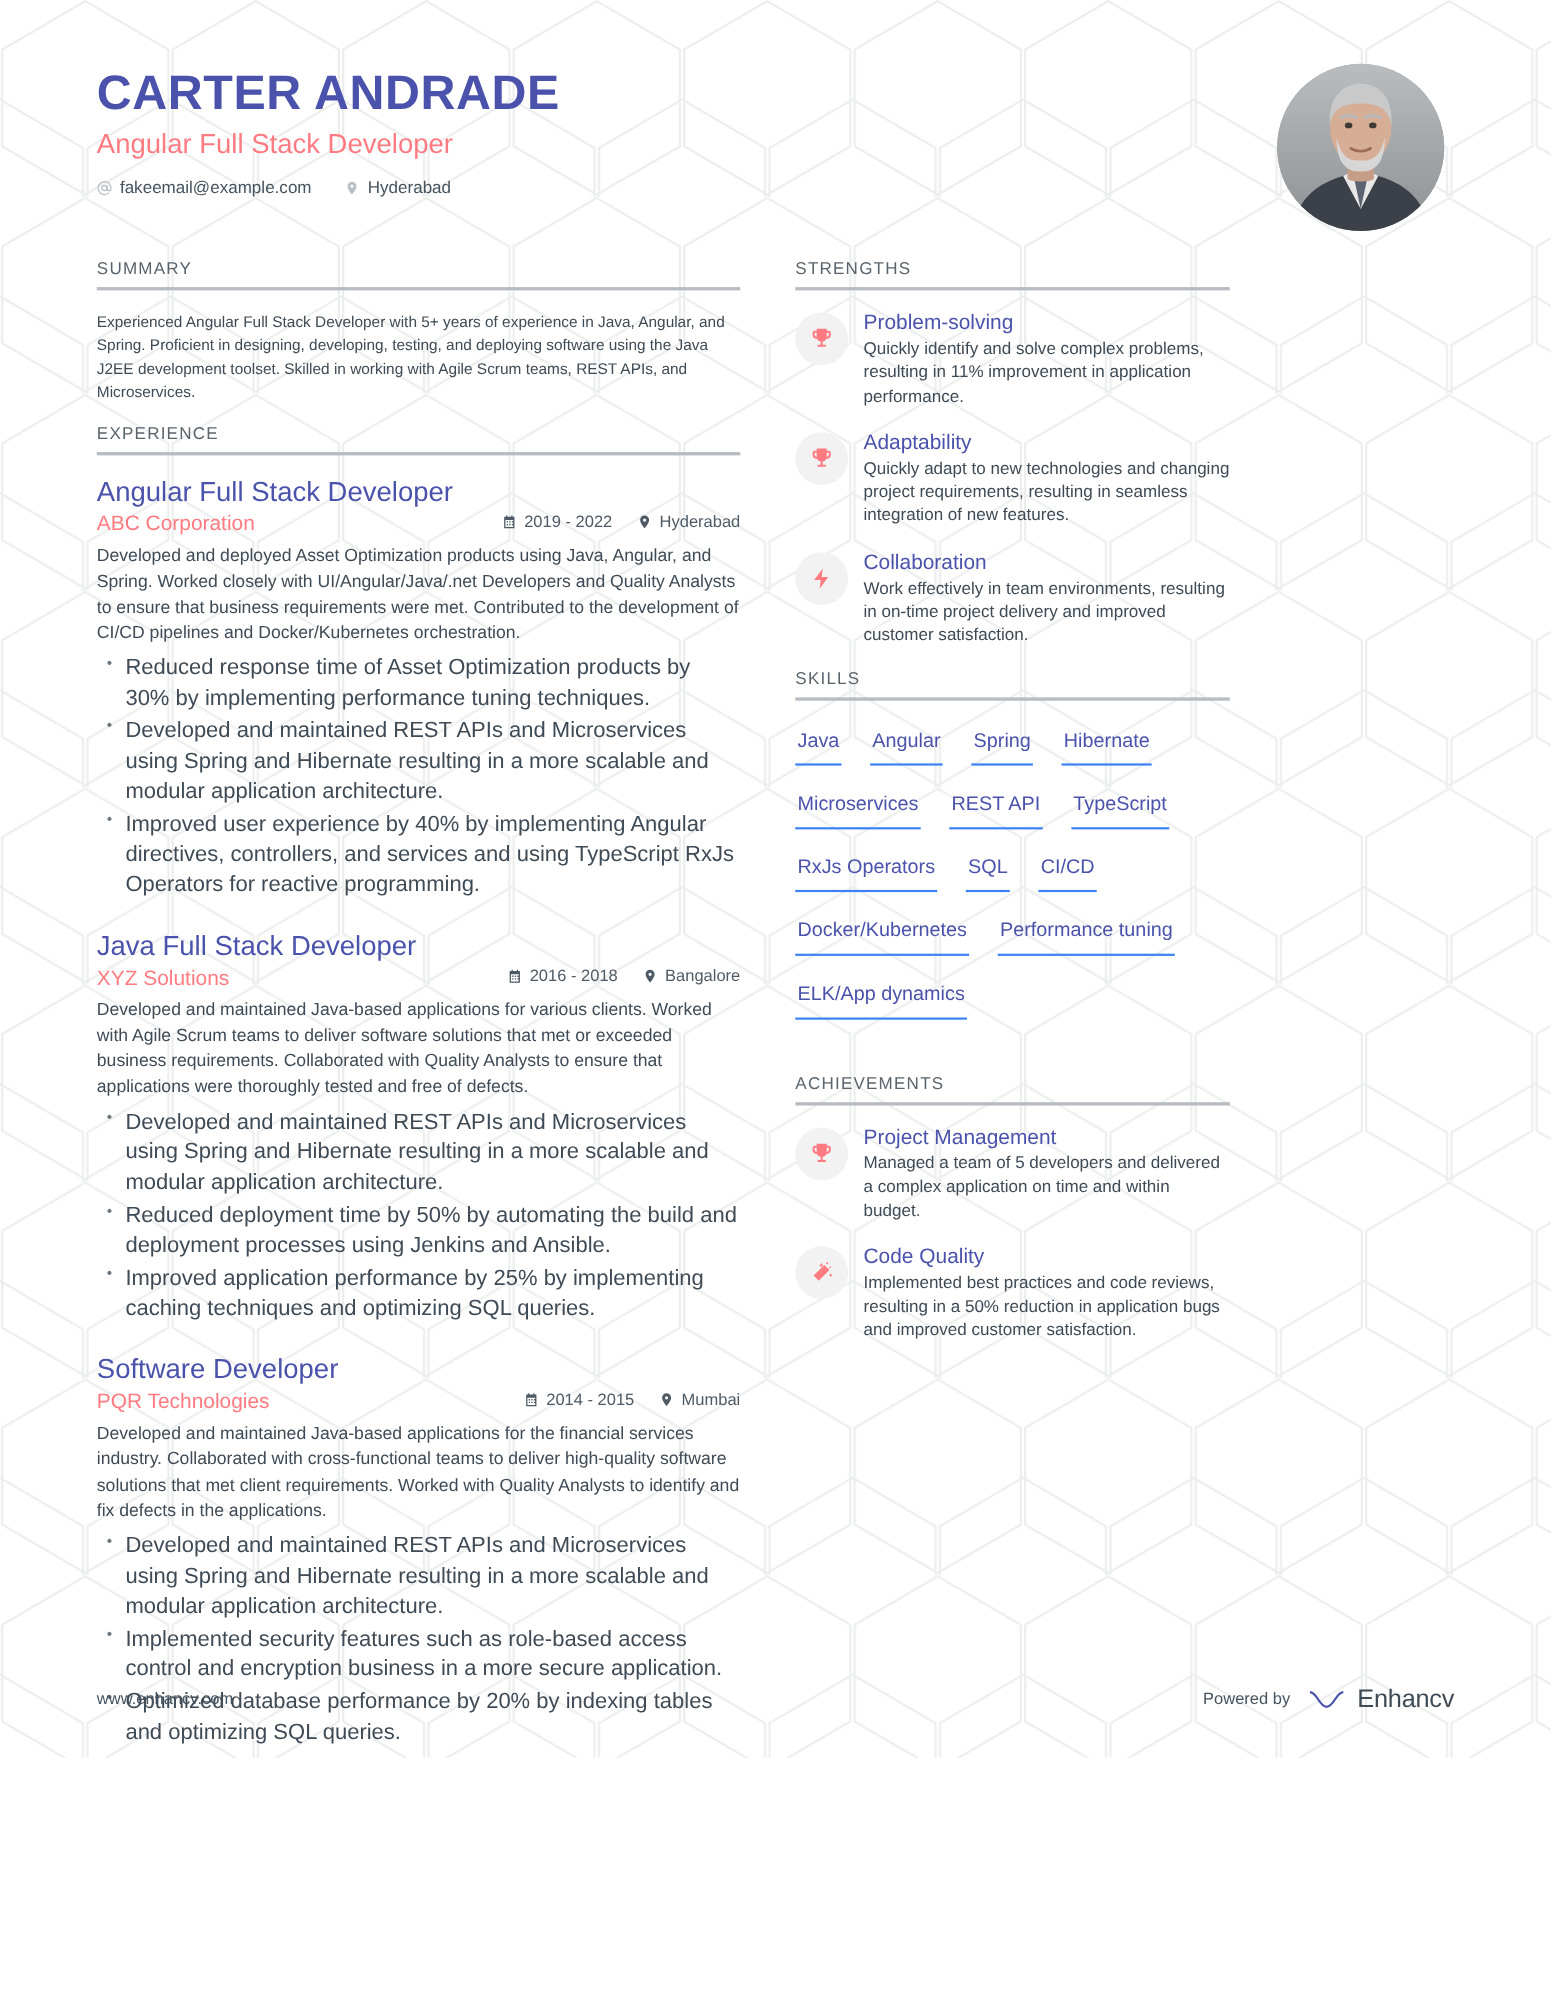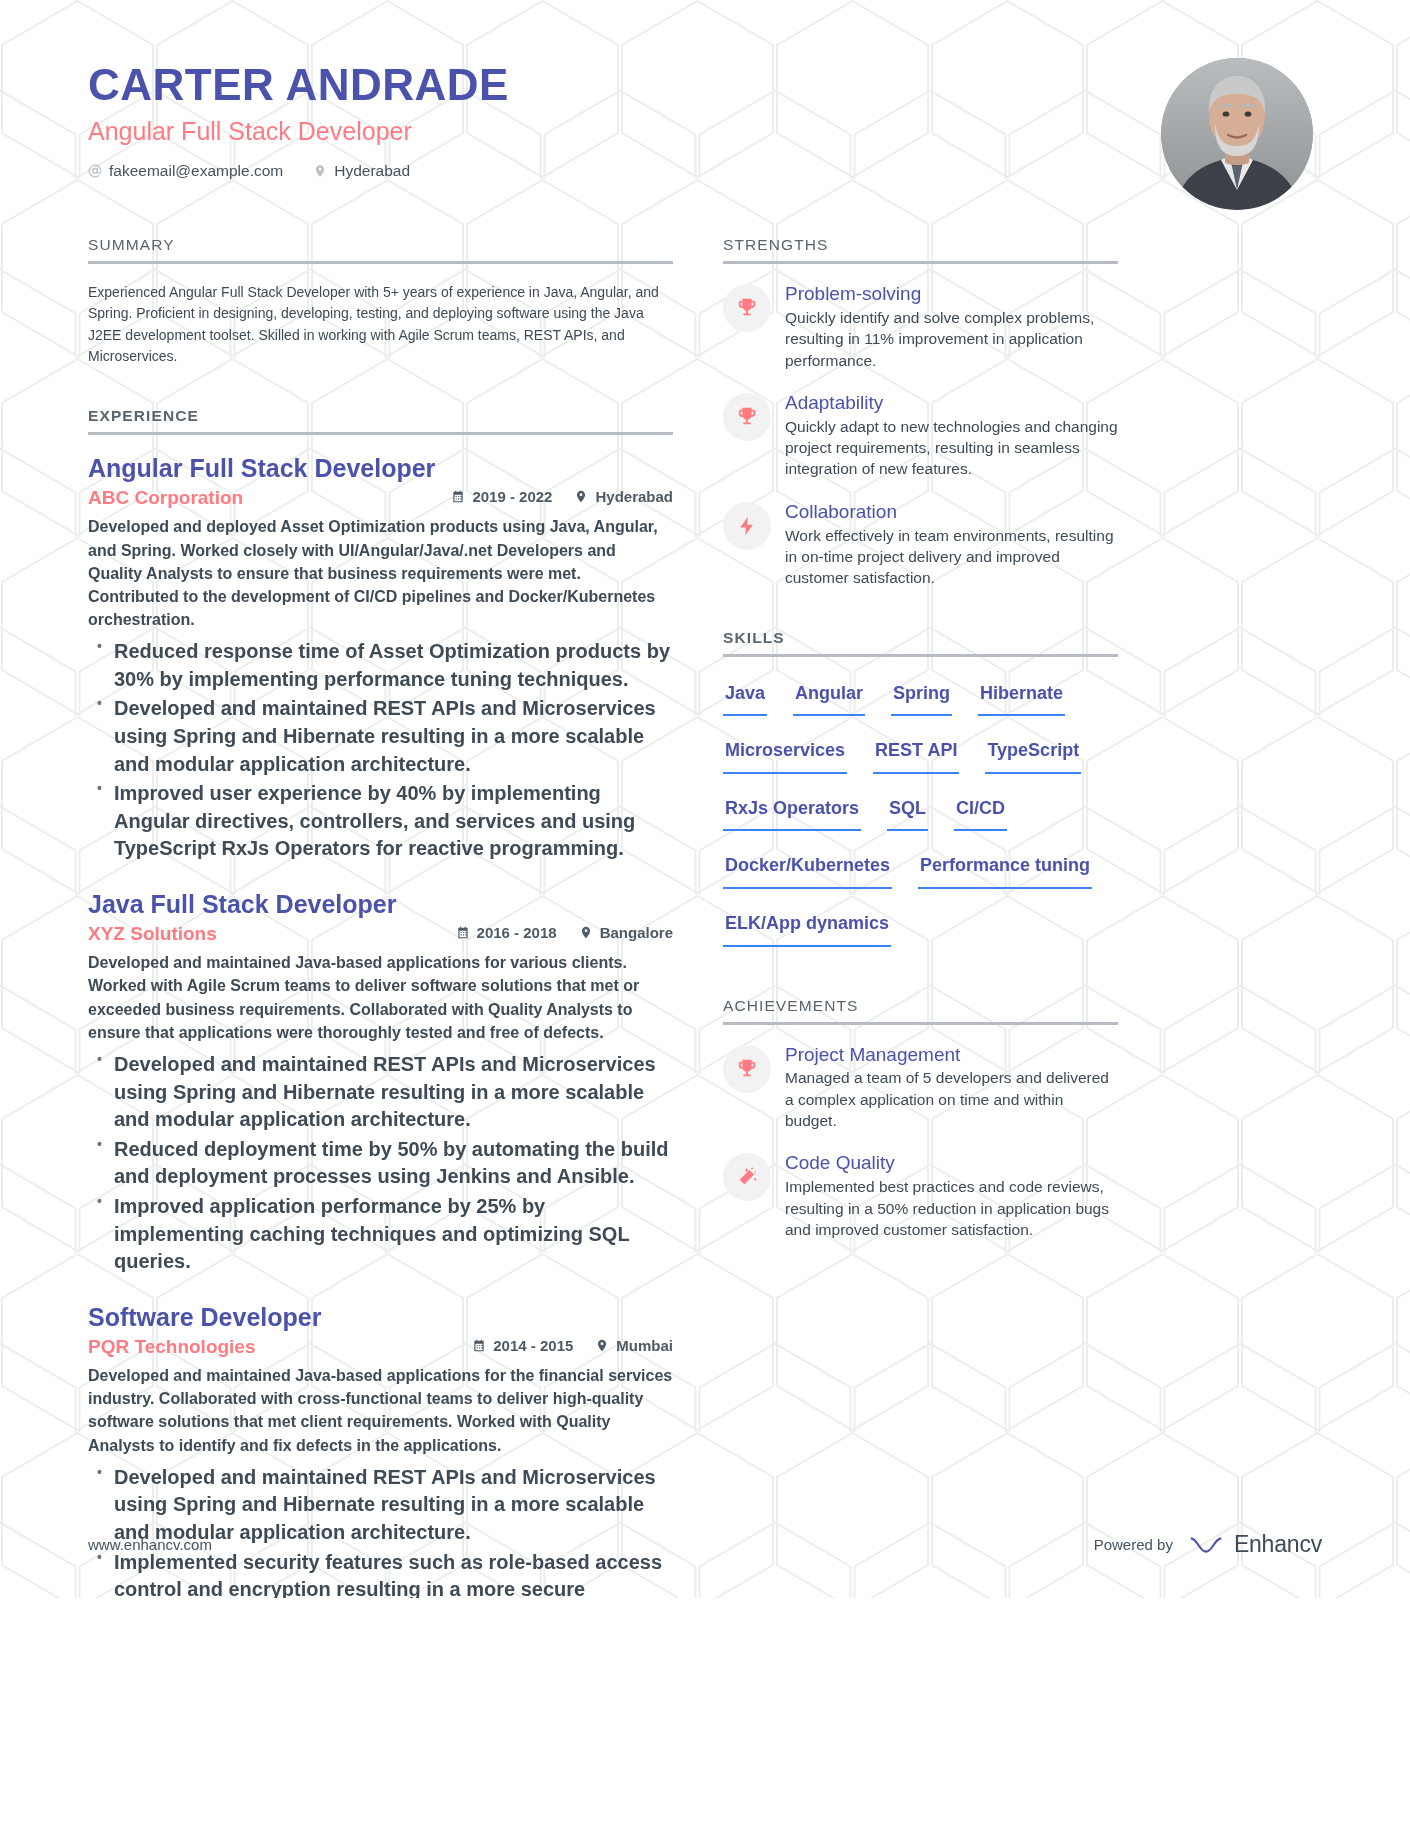--- a/index.html
+++ b/index.html
@@ -207,21 +207,21 @@
   .skill {
     font-size: 18px;
     color: #4a52ac;
     padding: 8px 2px 10px 2px;
     border-bottom: 2px solid #3b82f6;
     margin-bottom: 16px;
     white-space: nowrap;
     line-height: 1.2;
   }
 
-  .sec-gap-top { margin-top: 40px; font-weight: bold; }
+  .sec-gap-top { margin-top: 19px; }
 
   
   .footer {
     position: absolute;
     left: 0; right: 0;
     bottom: 40px;
     padding: 0 88px;
     display: flex;
     align-items: center;
     justify-content: space-between;
@@ -417,21 +417,21 @@
                         <path d="M12 2C8.1 2 5 5.1 5 9c0 5.2 7 13 7 13s7-7.8 7-13c0-3.9-3.1-7-7-7zm0 9.5A2.5 2.5 0 1 1 12 6.5a2.5 2.5 0 0 1 0 5z"></path>
                       </svg>
                   </span>
                   <span>Mumbai</span>
                 </div>
               </div>
             </div>
             <div class="exp-desc">Developed and maintained Java-based applications for the financial services industry. Collaborated with cross-functional teams to deliver high-quality software solutions that met client requirements. Worked with Quality Analysts to identify and fix defects in the applications.</div>
             <ul class="bullets">
               <li>Developed and maintained REST APIs and Microservices using Spring and Hibernate resulting in a more scalable and modular application architecture.</li>
-              <li>Implemented security features such as role-based access control and encryption resulting in a more secure application.</li>
+              <li>Implemented security features such as role-based access control and encryption business in a more secure application.</li>
               <li>Optimized database performance by 20% by indexing tables and optimizing SQL queries.</li>
             </ul>
           </div>
 
         </div>
       </div>
 
       <div class="col-right">
 
         <div class="sec">

